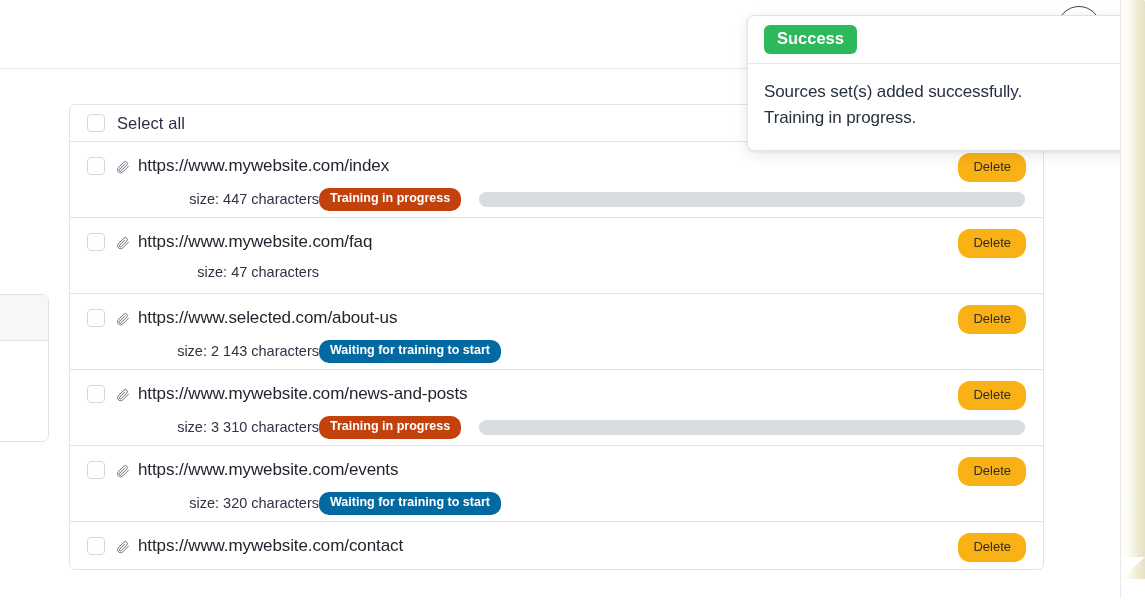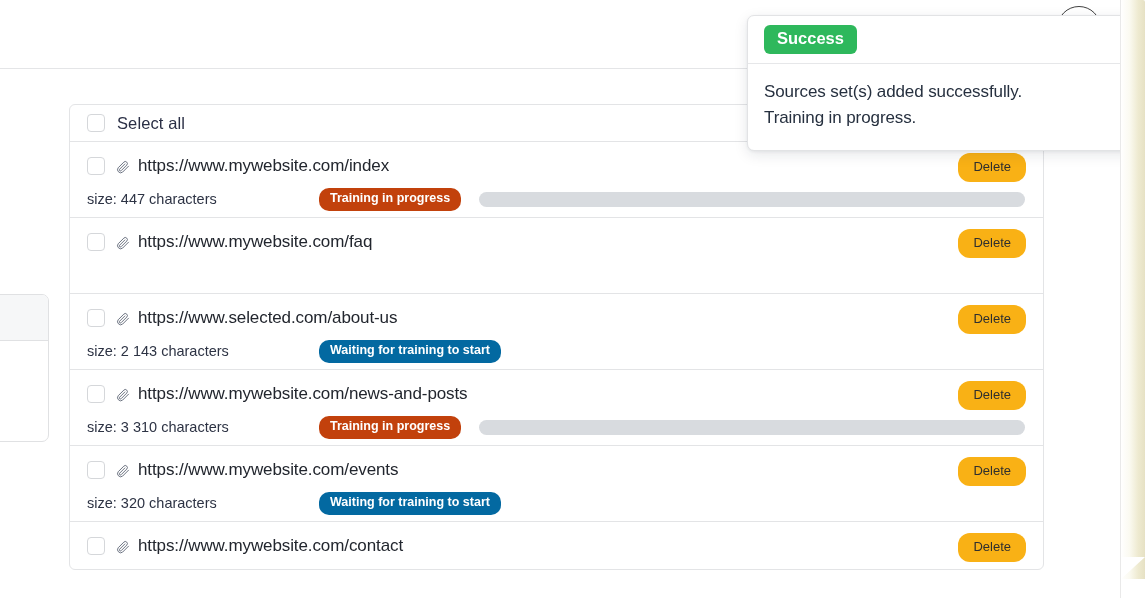--- a/index.html
+++ b/index.html
@@ -142,20 +142,21 @@
   .row-bottom {
     display: flex; align-items: center;
     margin-top: 12px;
   }
   .size-text {
     font-size: 14.5px;
     color: #2d3344;
     width: 232px;
     flex: 0 0 auto;
     white-space: nowrap;
+    text-align: right;
   }
   .badge {
     display: inline-block;
     font-size: 12.5px;
     font-weight: bold;
     color: #ffffff;
     border-radius: 10px;
     padding: 4px 11px 5px 11px;
     line-height: 1.1;
     white-space: nowrap;
@@ -273,20 +274,21 @@
         <div class="source-row">
           <div class="row-top">
             <span class="cbx"></span>
             <span class="clip-icon"><svg viewBox="0 0 24 24" fill="none" stroke="currentColor" stroke-width="1.6" stroke-linecap="round" stroke-linejoin="round">
                 <path d="M20 11.5 10.5 21a5 5 0 0 1-7-7l9-9a3.3 3.3 0 0 1 4.7 4.7l-9 9a1.7 1.7 0 0 1-2.4-2.4l8.4-8.4"></path>
               </svg></span>
             <span class="source-url">https://www.mywebsite.com/faq</span>
           </div>
           <button class="delete-btn">Delete</button>
           <div class="row-bottom">
+            <span class="size-text">size: 47 characters</span>
           </div>
         </div>
         <div class="source-row">
           <div class="row-top">
             <span class="cbx"></span>
             <span class="clip-icon"><svg viewBox="0 0 24 24" fill="none" stroke="currentColor" stroke-width="1.6" stroke-linecap="round" stroke-linejoin="round">
                 <path d="M20 11.5 10.5 21a5 5 0 0 1-7-7l9-9a3.3 3.3 0 0 1 4.7 4.7l-9 9a1.7 1.7 0 0 1-2.4-2.4l8.4-8.4"></path>
               </svg></span>
             <span class="source-url">https://www.selected.com/about-us</span>
           </div>

